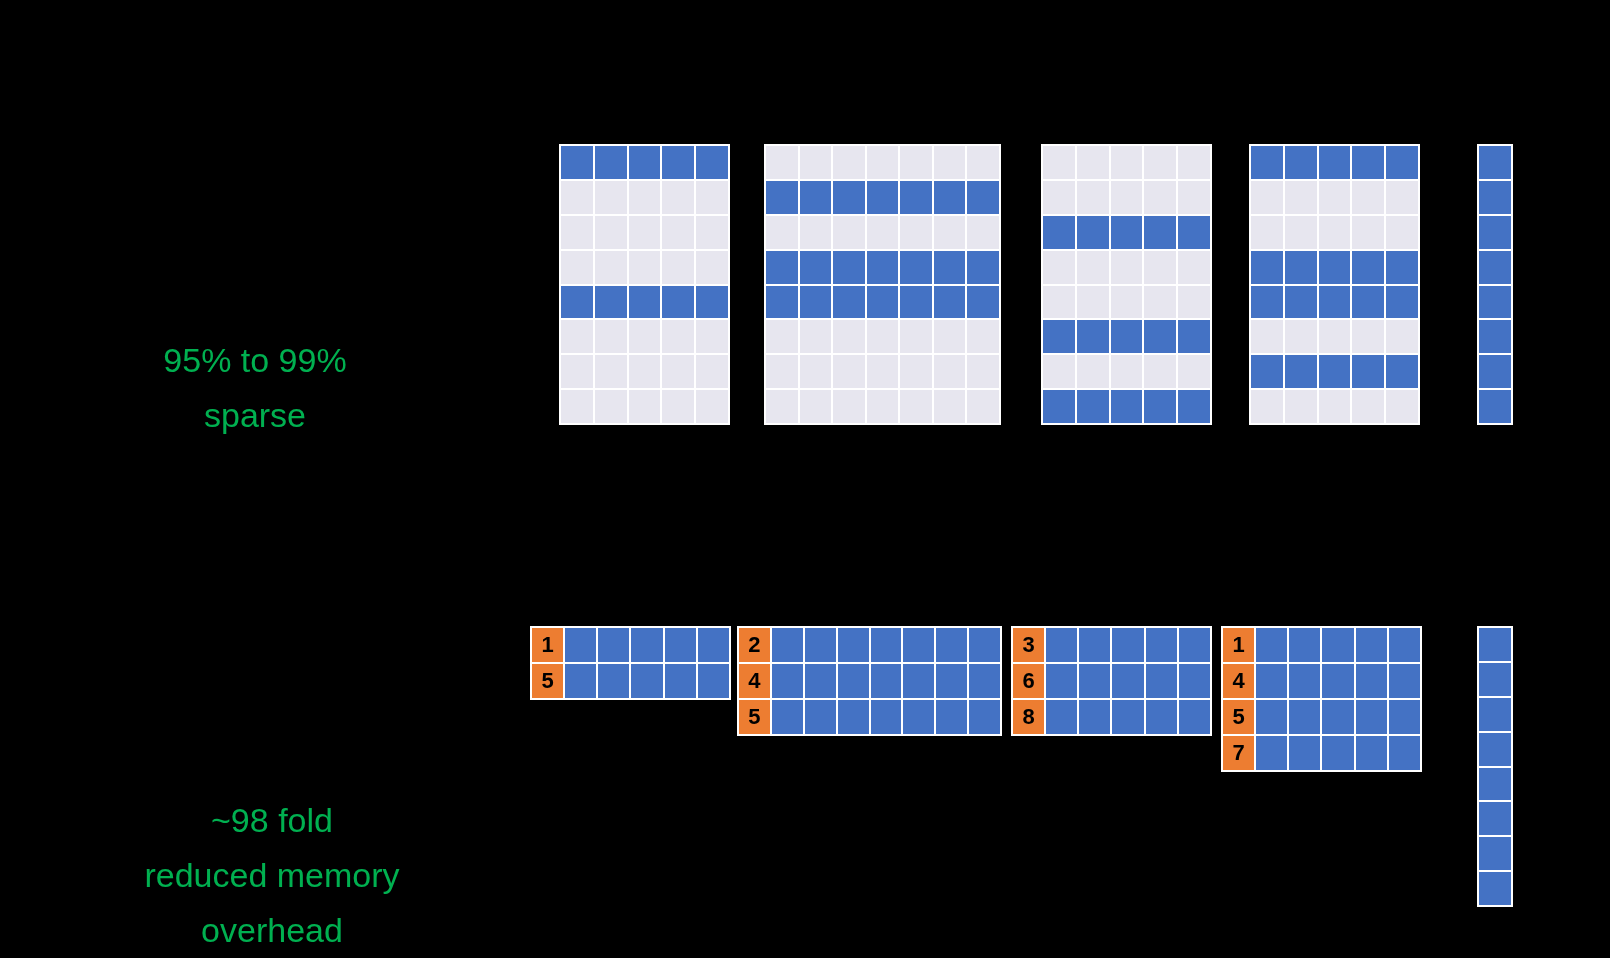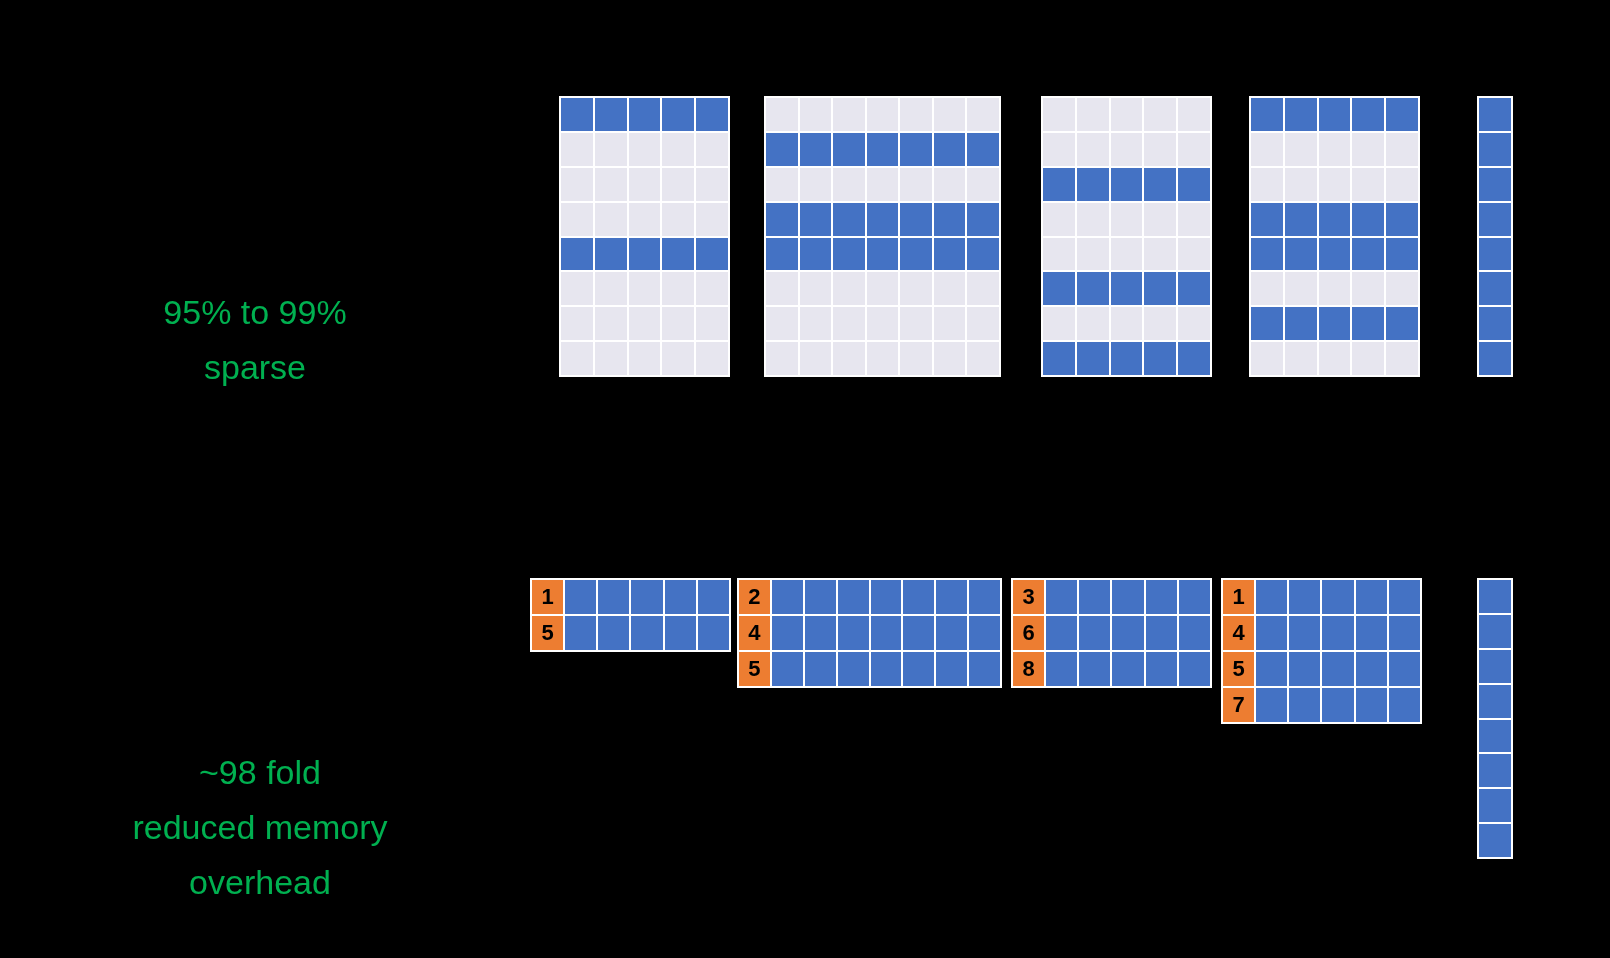--- a/index.html
+++ b/index.html
@@ -4,21 +4,21 @@
 <style>
   * { margin: 0; padding: 0; box-sizing: border-box; }
   html, body {
     width: 1610px;
     height: 958px;
     background: var(--bg, #000);
     position: relative;
     overflow: hidden;
     font-family: "Liberation Sans", sans-serif;
   }
-  .diagram { position: absolute; inset: 0; }
+  .diagram { position: absolute; inset: 0; margin-top: 48px; }
 
   
   .grid {
     position: absolute;
     display: grid;
     gap: 2px;
     background: var(--border, #fff);
     border: 2px solid var(--border, #fff);
   }
   .cell { width: 100%; height: 100%; }
@@ -52,21 +52,21 @@
   
   .annotation {
     position: absolute;
     color: var(--green, #00B050);
     text-align: center;
     white-space: pre-line;
     font-size: 34px;
     line-height: 55px;
   }
   .sparsity { left: 80px; top: 285px; width: 350px; }
-  .memory   { left: 60px; top: 745px; width: 400px; text-align: center; }
+  .memory   { left: 72px; top: 745px; width: 400px; text-align: center; }
 </style>
 </head>
 <body>
 
 <div class="diagram">
 
   <div class="annotation sparsity">95% to 99%
 sparse</div>
 
   <div class="annotation memory">~98 fold

